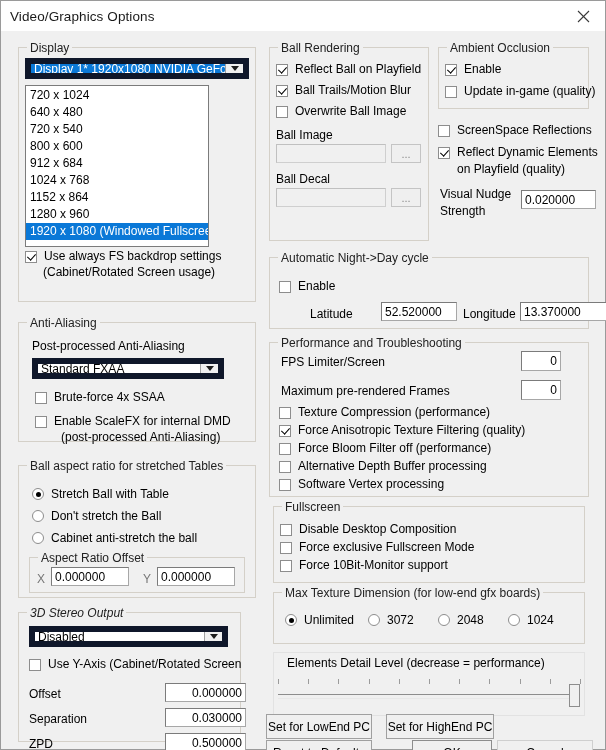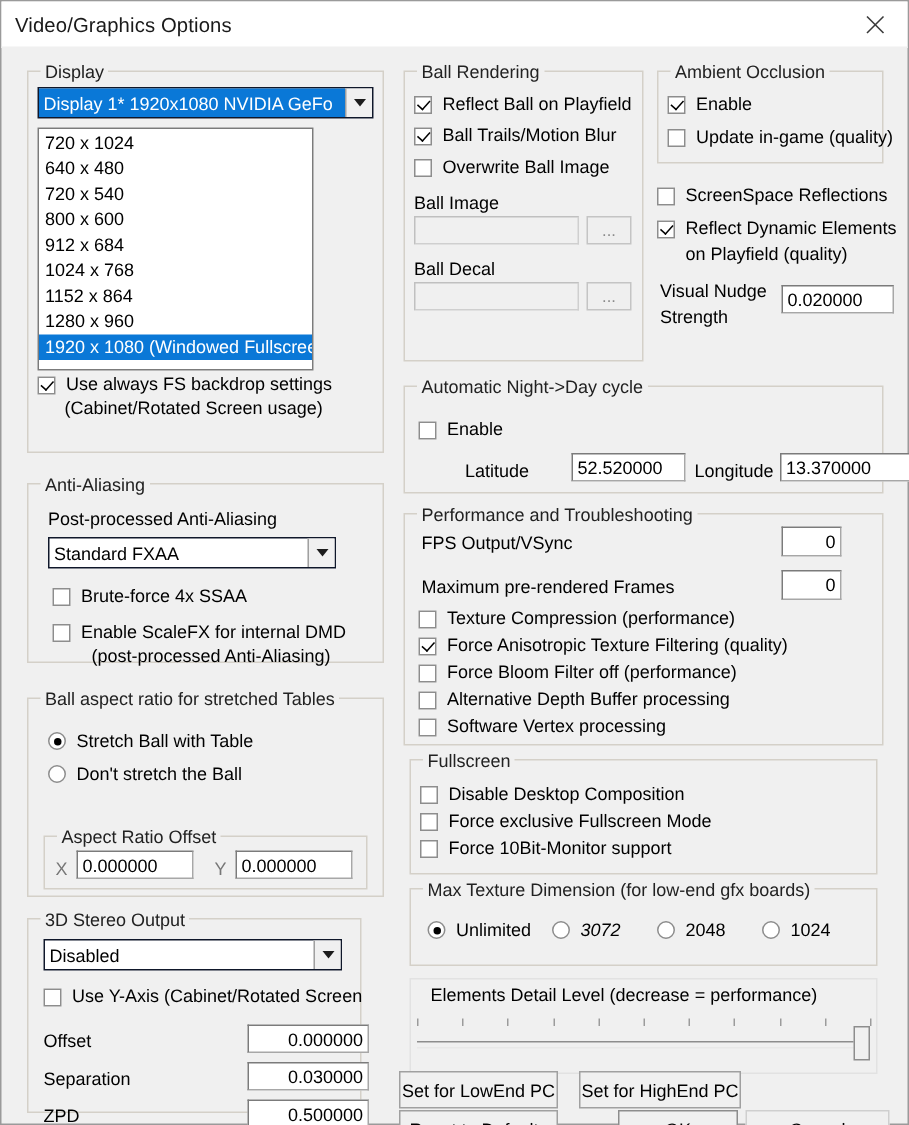--- a/index.html
+++ b/index.html
@@ -47,21 +47,21 @@
 
   
   .fld{position:absolute;background:#fff;border:1px solid #a7a7a7;border-top-color:#7b7b7b;
     border-left-color:#7b7b7b;box-sizing:border-box;display:flex;align-items:center;
     font-size:12px;padding:0 3px;}
   .fld.r{justify-content:flex-end;}
   .fld.dis{background:#f0f0f0;border-color:#cfcfcf;border-top-color:#c0c0c0;
     border-left-color:#c0c0c0;}
 
   
-  .combo{position:absolute;background:#fff;border:1px solid #0f172a;box-sizing:border-box;
+  .combo{position:absolute;background:#fff;border:6px solid #0f172a;box-sizing:border-box;
     display:flex;align-items:center;font-size:12px;}
   .combo .val{padding-left:3px;overflow:hidden;white-space:nowrap;flex:1;}
   .combo.sel .val{background:#0a78d7;color:#fff;height:100%;display:flex;align-items:center;}
   .combo .arw{width:17px;height:100%;background:#f0f0f0;border-left:1px solid #a0a0a0;
     display:flex;align-items:center;justify-content:center;flex:0 0 auto;}
   .combo .arw i{border-left:4px solid transparent;border-right:4px solid transparent;
     border-top:5px solid #1c1c1c;display:block;}
 
   
   .listbox{position:absolute;background:#fff;border:1px solid #7b7b7b;box-sizing:border-box;
@@ -153,34 +153,38 @@
       <span class="grp-cap">Ball aspect ratio for stretched Tables</span>
     </div>
     <div class="rb on" style="left:31px;top:455px;">
       <span class="circ"></span>
       <span class="txt">Stretch Ball with Table</span>
     </div>
     <div class="rb" style="left:31px;top:477px;">
       <span class="circ"></span>
       <span class="txt">Don't stretch the Ball</span>
     </div>
+    <div class="rb" style="left:31px;top:499px;">
+      <span class="circ"></span>
+      <span class="txt">Cabinet anti-stretch the ball</span>
+    </div>
 
     <div class="grp" style="left:28px;top:525px;width:216px;height:36px;">
       <span class="grp-cap">Aspect Ratio Offset</span>
     </div>
     <div class="lbl" style="left:36px;top:540px;color:#777;">X</div>
     <div class="fld" style="left:50px;top:535px;width:78px;height:19px;">
       <span>0.000000</span>
     </div>
     <div class="lbl" style="left:142px;top:540px;color:#777;">Y</div>
     <div class="fld" style="left:156px;top:535px;width:78px;height:19px;">
       <span>0.000000</span>
     </div>
 
-    <div class="grp" style="left:17px;top:580px;width:223px;height:130px;">
+    <div class="grp" style="left:17px;top:580px;width:223px;height:130px;font-style:italic;">
       <span class="grp-cap">3D Stereo Output</span>
     </div>
     <div class="combo" style="left:28px;top:594px;width:199px;height:21px;">
       <span class="val">Disabled</span>
       <span class="arw">
           <i></i>
         </span>
     </div>
     <div class="cb" style="left:28px;top:626px;">
       <span class="box"></span>
@@ -269,21 +273,21 @@
       <span>52.520000</span>
     </div>
     <div class="lbl" style="left:462px;top:275px;">Longitude</div>
     <div class="fld" style="left:519px;top:270px;width:89px;height:19px;">
       <span>13.370000</span>
     </div>
 
     <div class="grp" style="left:268px;top:310px;width:320px;height:155px;">
       <span class="grp-cap">Performance and Troubleshooting</span>
     </div>
-    <div class="lbl" style="left:280px;top:323px;">FPS Output/VSync</div>
+    <div class="lbl" style="left:280px;top:323px;">FPS Limiter/Screen</div>
     <div class="fld r" style="left:520px;top:319px;width:40px;height:20px;">
       <span>0</span>
     </div>
     <div class="lbl" style="left:280px;top:352px;">Maximum pre-rendered Frames</div>
     <div class="fld r" style="left:520px;top:348px;width:40px;height:20px;">
       <span>0</span>
     </div>
 
     <div class="cb" style="left:278px;top:374px;">
       <span class="box"></span>
@@ -322,21 +326,21 @@
       <span class="txt">Force 10Bit-Monitor support</span>
     </div>
 
     <div class="grp" style="left:272px;top:560px;width:312px;height:52px;">
       <span class="grp-cap">Max Texture Dimension (for low-end gfx boards)</span>
     </div>
     <div class="rb on" style="left:284px;top:581px;">
       <span class="circ"></span>
       <span class="txt">Unlimited</span>
     </div>
-    <div class="rb" style="left:367px;top:581px;font-style:italic;">
+    <div class="rb" style="left:367px;top:581px;">
       <span class="circ"></span>
       <span class="txt">3072</span>
     </div>
     <div class="rb" style="left:437px;top:581px;">
       <span class="circ"></span>
       <span class="txt">2048</span>
     </div>
     <div class="rb" style="left:507px;top:581px;">
       <span class="circ"></span>
       <span class="txt">1024</span>

